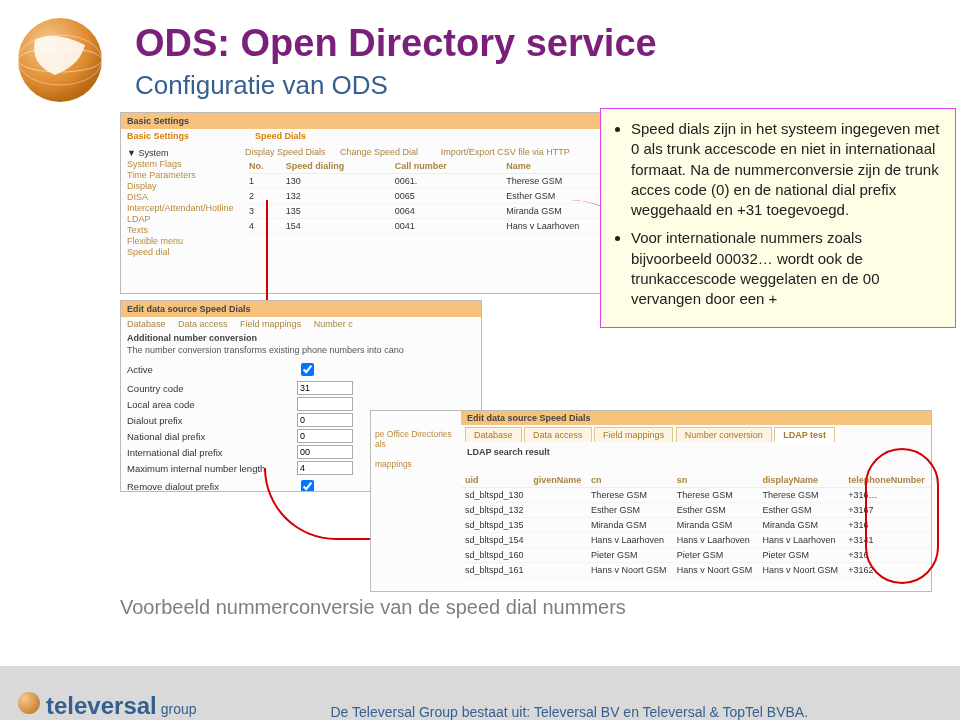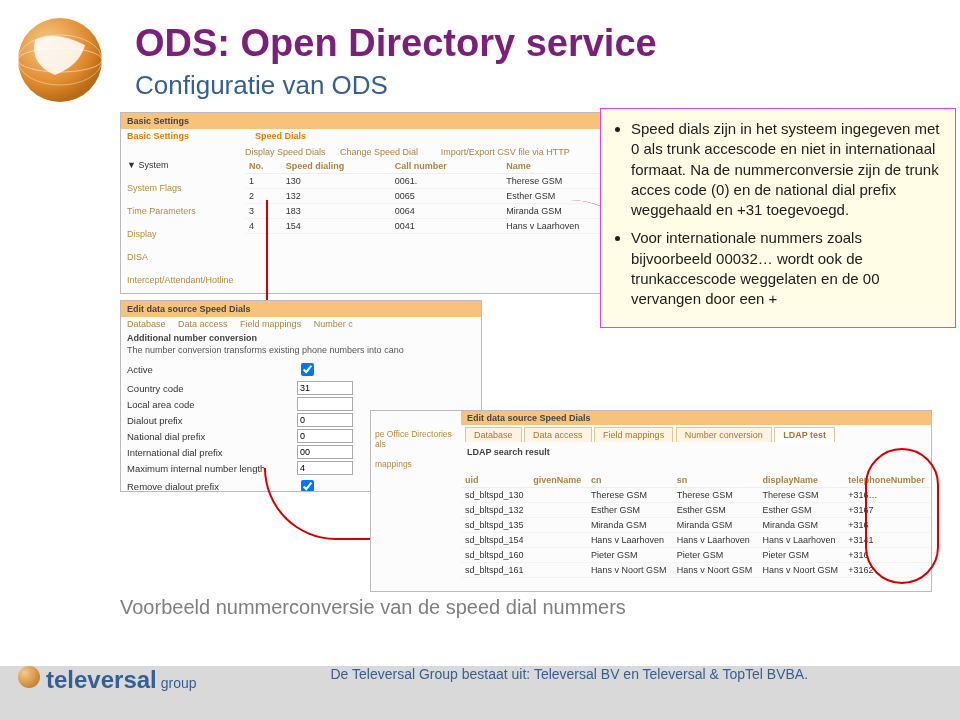--- a/index.html
+++ b/index.html
@@ -57,21 +57,21 @@
     color: #d97e00;
     font-weight: bold;
     font-size: 9px;
   }
   .shot .tree {
     float: left;
     width: 110px;
     padding: 4px 6px;
     color: #b88a3a;
   }
-  .shot .tree div { margin: 13px 0; }
+  .shot .tree div { margin: 1px 0; }
   .shot .pane {
     margin-left: 118px;
     padding: 2px 6px;
   }
   .shot table { border-collapse: collapse; width: 100%; font-size: 9px; }
   .shot th { text-align: left; color: #aa8440; padding: 2px 4px; border-bottom: 1px solid #eee;}
   .shot td { padding: 2px 4px; border-bottom: 1px solid #f3f3f3; color: #333; }
 
   
   #shot1 { top: 112px; left: 120px; width: 520px; height: 180px; }
@@ -121,21 +121,21 @@
   }
 
   .footer {
     position: absolute;
     bottom: 0;
     left: 0;
     right: 0;
     height: 54px;
     background: #d9d9d9;
     display:flex;
-    align-items:flex-start;
+    align-items:flex-end;
     padding:0 18px;
   }
   .footer .brand {
     font-size: 24px;
     font-weight: bold;
     color: #365f91;
     display:flex;
     align-items:baseline;
   }
   .footer .brand .grp { font-size:14px; font-weight:normal; margin-left:4px; color:#365f91;}
@@ -214,21 +214,21 @@
           </tr>
       <tr>
             <td>2</td>
             <td>132</td>
             <td>0065</td>
             <td></td>
             <td>Esther GSM</td>
           </tr>
       <tr>
             <td>3</td>
-            <td>183</td>
+            <td>135</td>
             <td>0064</td>
             <td></td>
             <td>Miranda GSM</td>
           </tr>
       <tr>
             <td>4</td>
             <td>154</td>
             <td>0041</td>
             <td></td>
             <td>Hans v Laarhoven</td>

